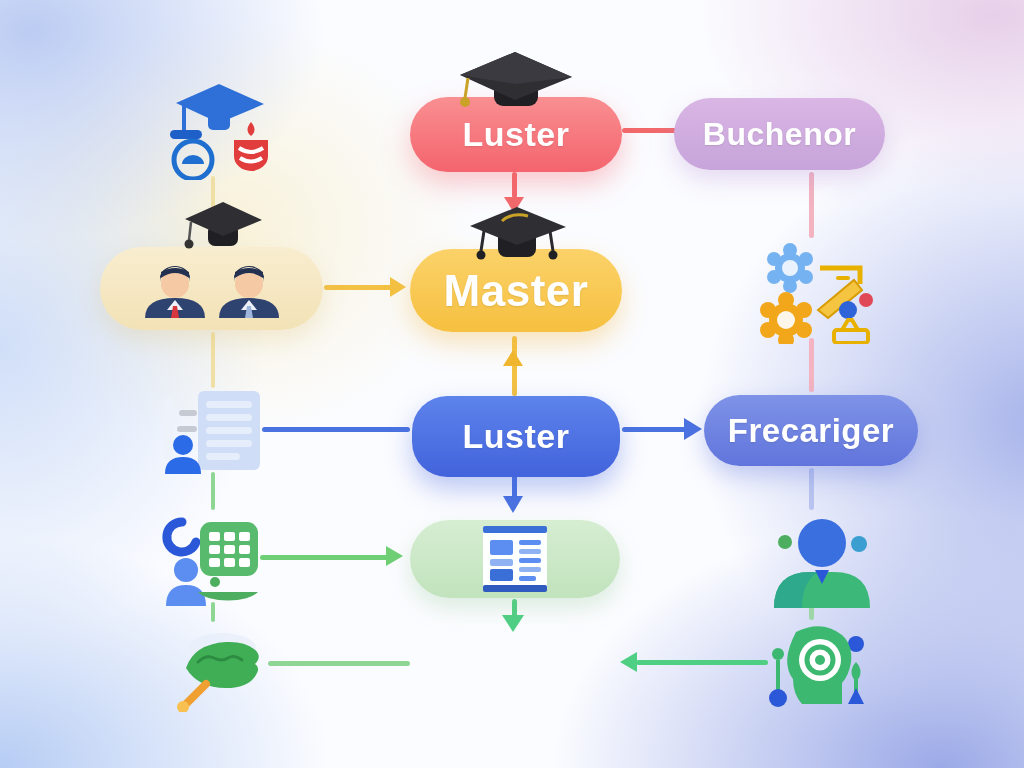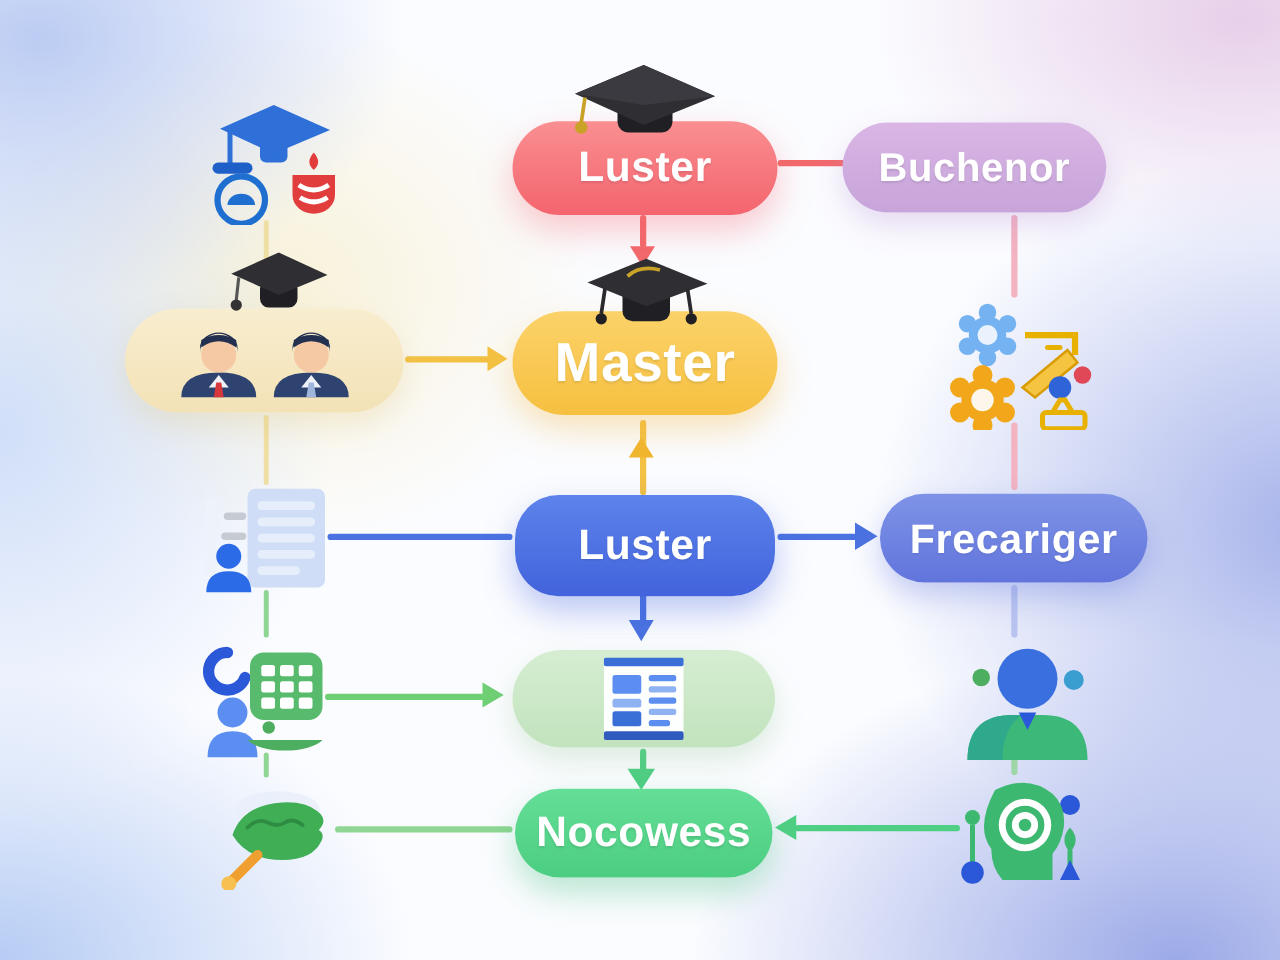--- a/index.html
+++ b/index.html
@@ -142,23 +142,20 @@
       <rect x="0" y="59" width="64" height="7" rx="2" fill="#2f5bbe"></rect>
       <rect x="7" y="14" width="23" height="15" rx="2" fill="#5b8ef0"></rect>
       <rect x="7" y="33" width="23" height="7" rx="2" fill="#8fb2f2"></rect>
       <rect x="7" y="43" width="23" height="12" rx="2" fill="#3a6fd8"></rect>
       <rect x="36" y="14" width="22" height="5" rx="2" fill="#5b8ef0"></rect>
       <rect x="36" y="23" width="22" height="5" rx="2" fill="#8fb2f2"></rect>
       <rect x="36" y="32" width="22" height="5" rx="2" fill="#5b8ef0"></rect>
       <rect x="36" y="41" width="22" height="5" rx="2" fill="#8fb2f2"></rect>
       <rect x="36" y="50" width="17" height="5" rx="2" fill="#5b8ef0"></rect>
     </svg>
-  </div>
-  <div class="pill p-nocowess">
-    <span class="label">Nocowess</span>
   </div>
 
   <svg class="icon" style="left:452px;top:50px;" width="126" height="62" viewBox="0 0 126 62">
     <rect x="42" y="28" width="44" height="28" rx="9" fill="#1f1f24"></rect>
     <polygon points="63,2 120,27 63,50 8,25" fill="#2e2e33"></polygon>
     <polygon points="63,2 120,27 63,34 8,25" fill="#3a3a40"></polygon>
     <line x1="16" y1="28" x2="13" y2="48" stroke="#c9a227" stroke-width="3"></line>
     <circle cx="13" cy="52" r="5" fill="#c9a227"></circle>
   </svg>
   <svg class="icon" style="left:180px;top:200px;" width="86" height="54" viewBox="0 0 86 54">

